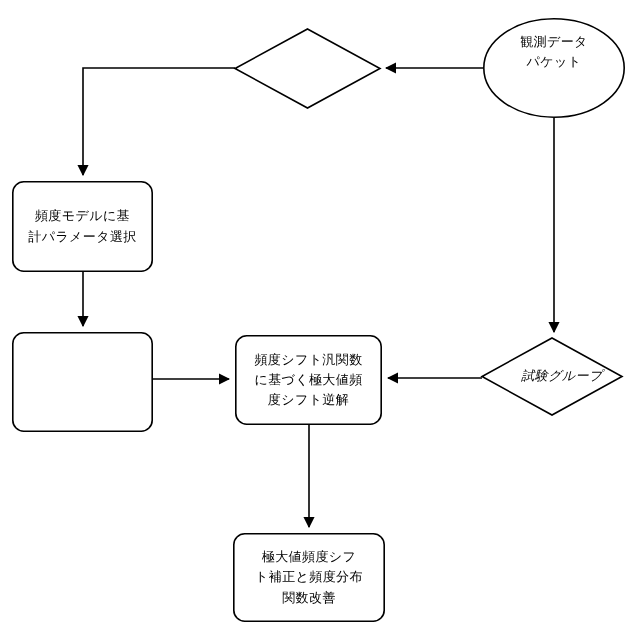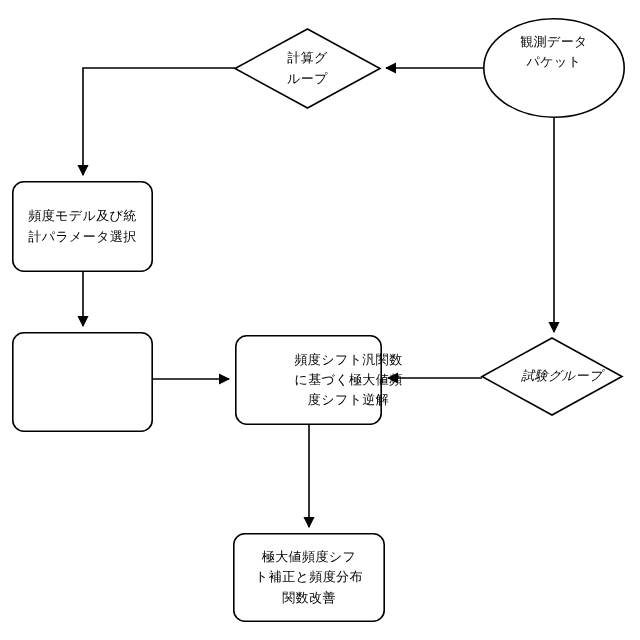--- a/index.html
+++ b/index.html
@@ -69,51 +69,49 @@
     <path d="M 482 378 L 388 378" fill="none" stroke="#000000" stroke-width="1.6" marker-end="url(#arrowhead)"></path>
 
     <path d="M 309 425 L 309 527" fill="none" stroke="#000000" stroke-width="1.6" marker-end="url(#arrowhead)"></path>
   </svg>
 
   <div class="shape" style="left:235px; top:29px; width:145px; height:79px;">
     <svg width="145" height="79" viewBox="0 0 145 79">
       <polygon points="72.5,0 145,39.5 72.5,79 0,39.5" fill="#ffffff" stroke="#000000" stroke-width="1.6"></polygon>
     </svg>
   </div>
-  <div class="node-label" style="left:235px; top:29px; width:145px; height:79px;">計算グ
-ループ</div>
 
   <div class="shape" style="left:483px; top:18px; width:142px; height:100px;">
     <svg width="142" height="100" viewBox="0 0 142 100">
       <ellipse cx="71" cy="50" rx="70.2" ry="49.2" fill="#ffffff" stroke="#000000" stroke-width="1.6"></ellipse>
     </svg>
   </div>
   <div class="node-label" style="left:483px; top:2px; width:142px; height:100px;">観測データ
 パケット</div>
 
   <div class="shape" style="left:12px; top:181px; width:141px; height:91px;">
     <svg width="141" height="91" viewBox="0 0 141 91">
       <rect x="0.8" y="0.8" width="139.4" height="89.4" rx="11" ry="11" fill="#ffffff" stroke="#000000" stroke-width="1.6"></rect>
     </svg>
   </div>
-  <div class="node-label" style="left:12px; top:181px; width:141px; height:91px;">頻度モデル及び統
+  <div class="node-label" style="left:12px; top:181px; width:141px; height:91px;">頻度モデルに基
 計パラメータ選択</div>
 
   <div class="shape" style="left:12px; top:332px; width:141px; height:100px;">
     <svg width="141" height="100" viewBox="0 0 141 100">
       <rect x="0.8" y="0.8" width="139.4" height="98.4" rx="11" ry="11" fill="#ffffff" stroke="#000000" stroke-width="1.6"></rect>
     </svg>
   </div>
 
   <div class="shape" style="left:235px; top:335px; width:147px; height:90px;">
     <svg width="147" height="90" viewBox="0 0 147 90">
       <rect x="0.8" y="0.8" width="145.4" height="88.4" rx="11" ry="11" fill="#ffffff" stroke="#000000" stroke-width="1.6"></rect>
     </svg>
   </div>
-  <div class="node-label" style="left:235px; top:335px; width:147px; height:90px;padding-left:40px;">頻度シフト汎関数
+  <div class="node-label" style="left:235px; top:335px; width:147px; height:90px;">頻度シフト汎関数
 に基づく極大値頻
 度シフト逆解</div>
 
   <div class="shape" style="left:482px; top:338px; width:140px; height:77px;">
     <svg width="140" height="77" viewBox="0 0 140 77">
       <polygon points="70,0 140,38.5 70,77 0,38.5" fill="#ffffff" stroke="#000000" stroke-width="1.6"></polygon>
     </svg>
   </div>
   <div class="node-label" style="left:492px; top:338px; width:140px; height:77px;font-style:italic;">試験グループ</div>
 

